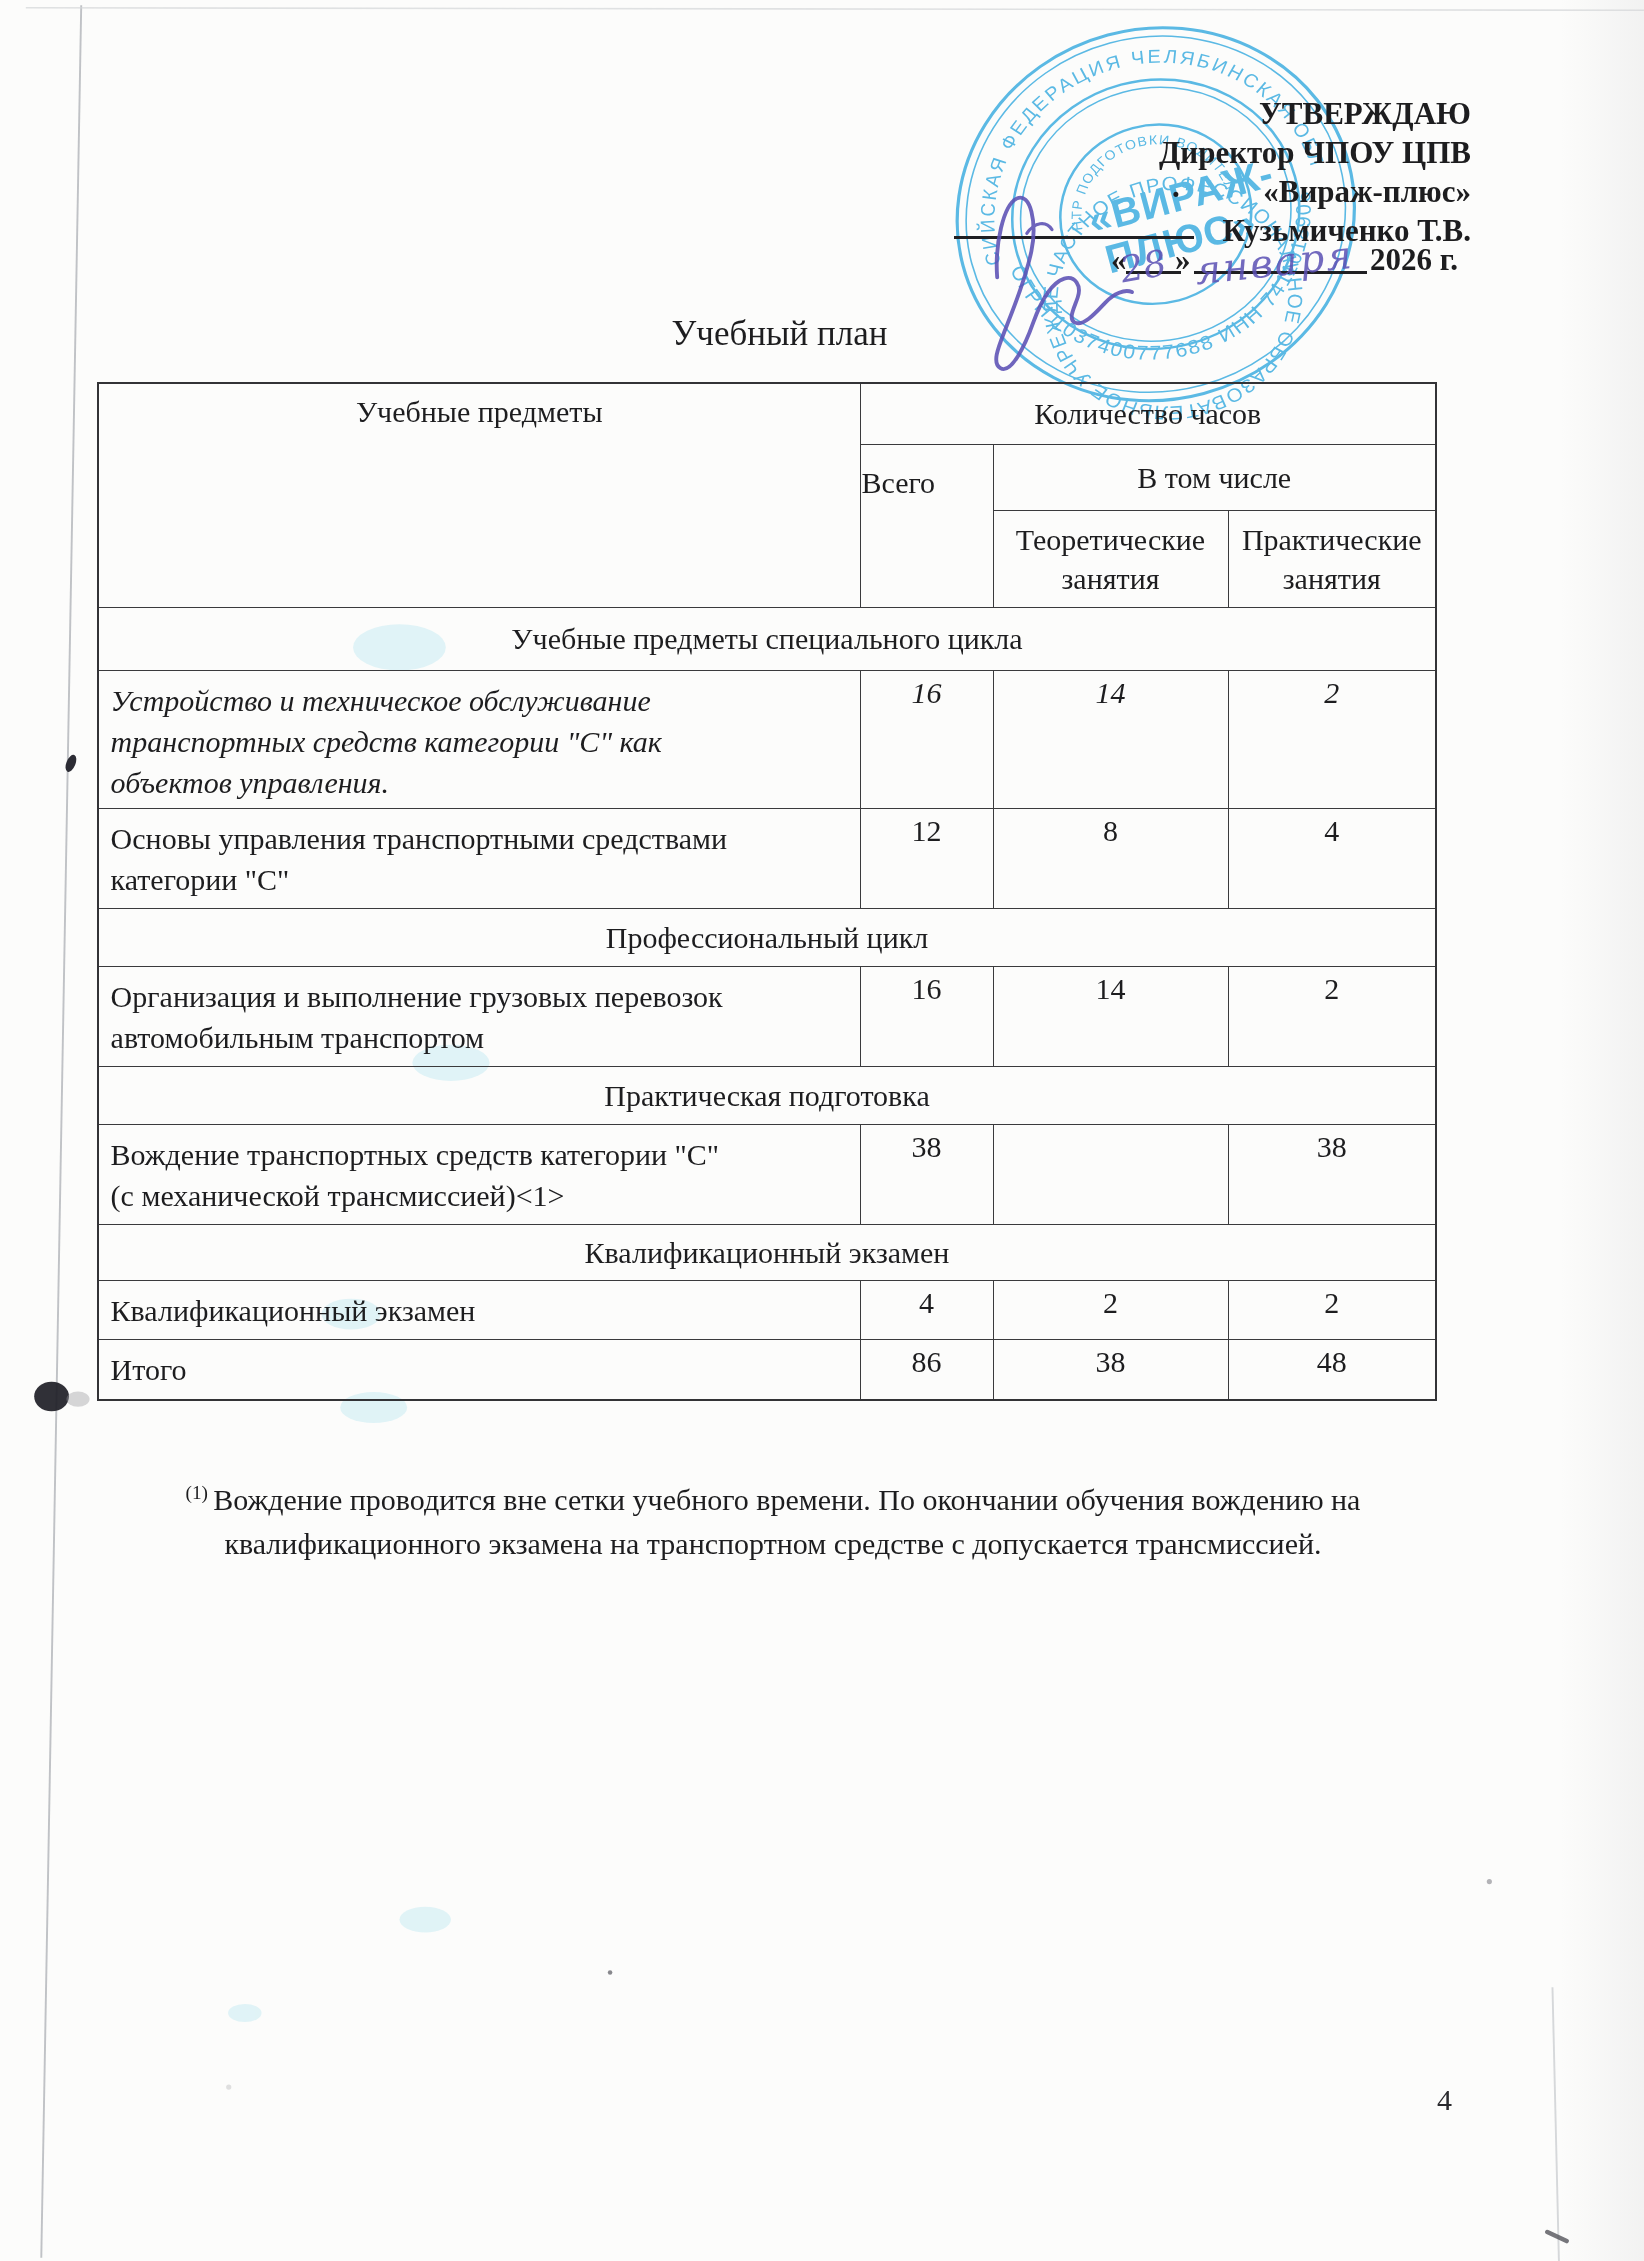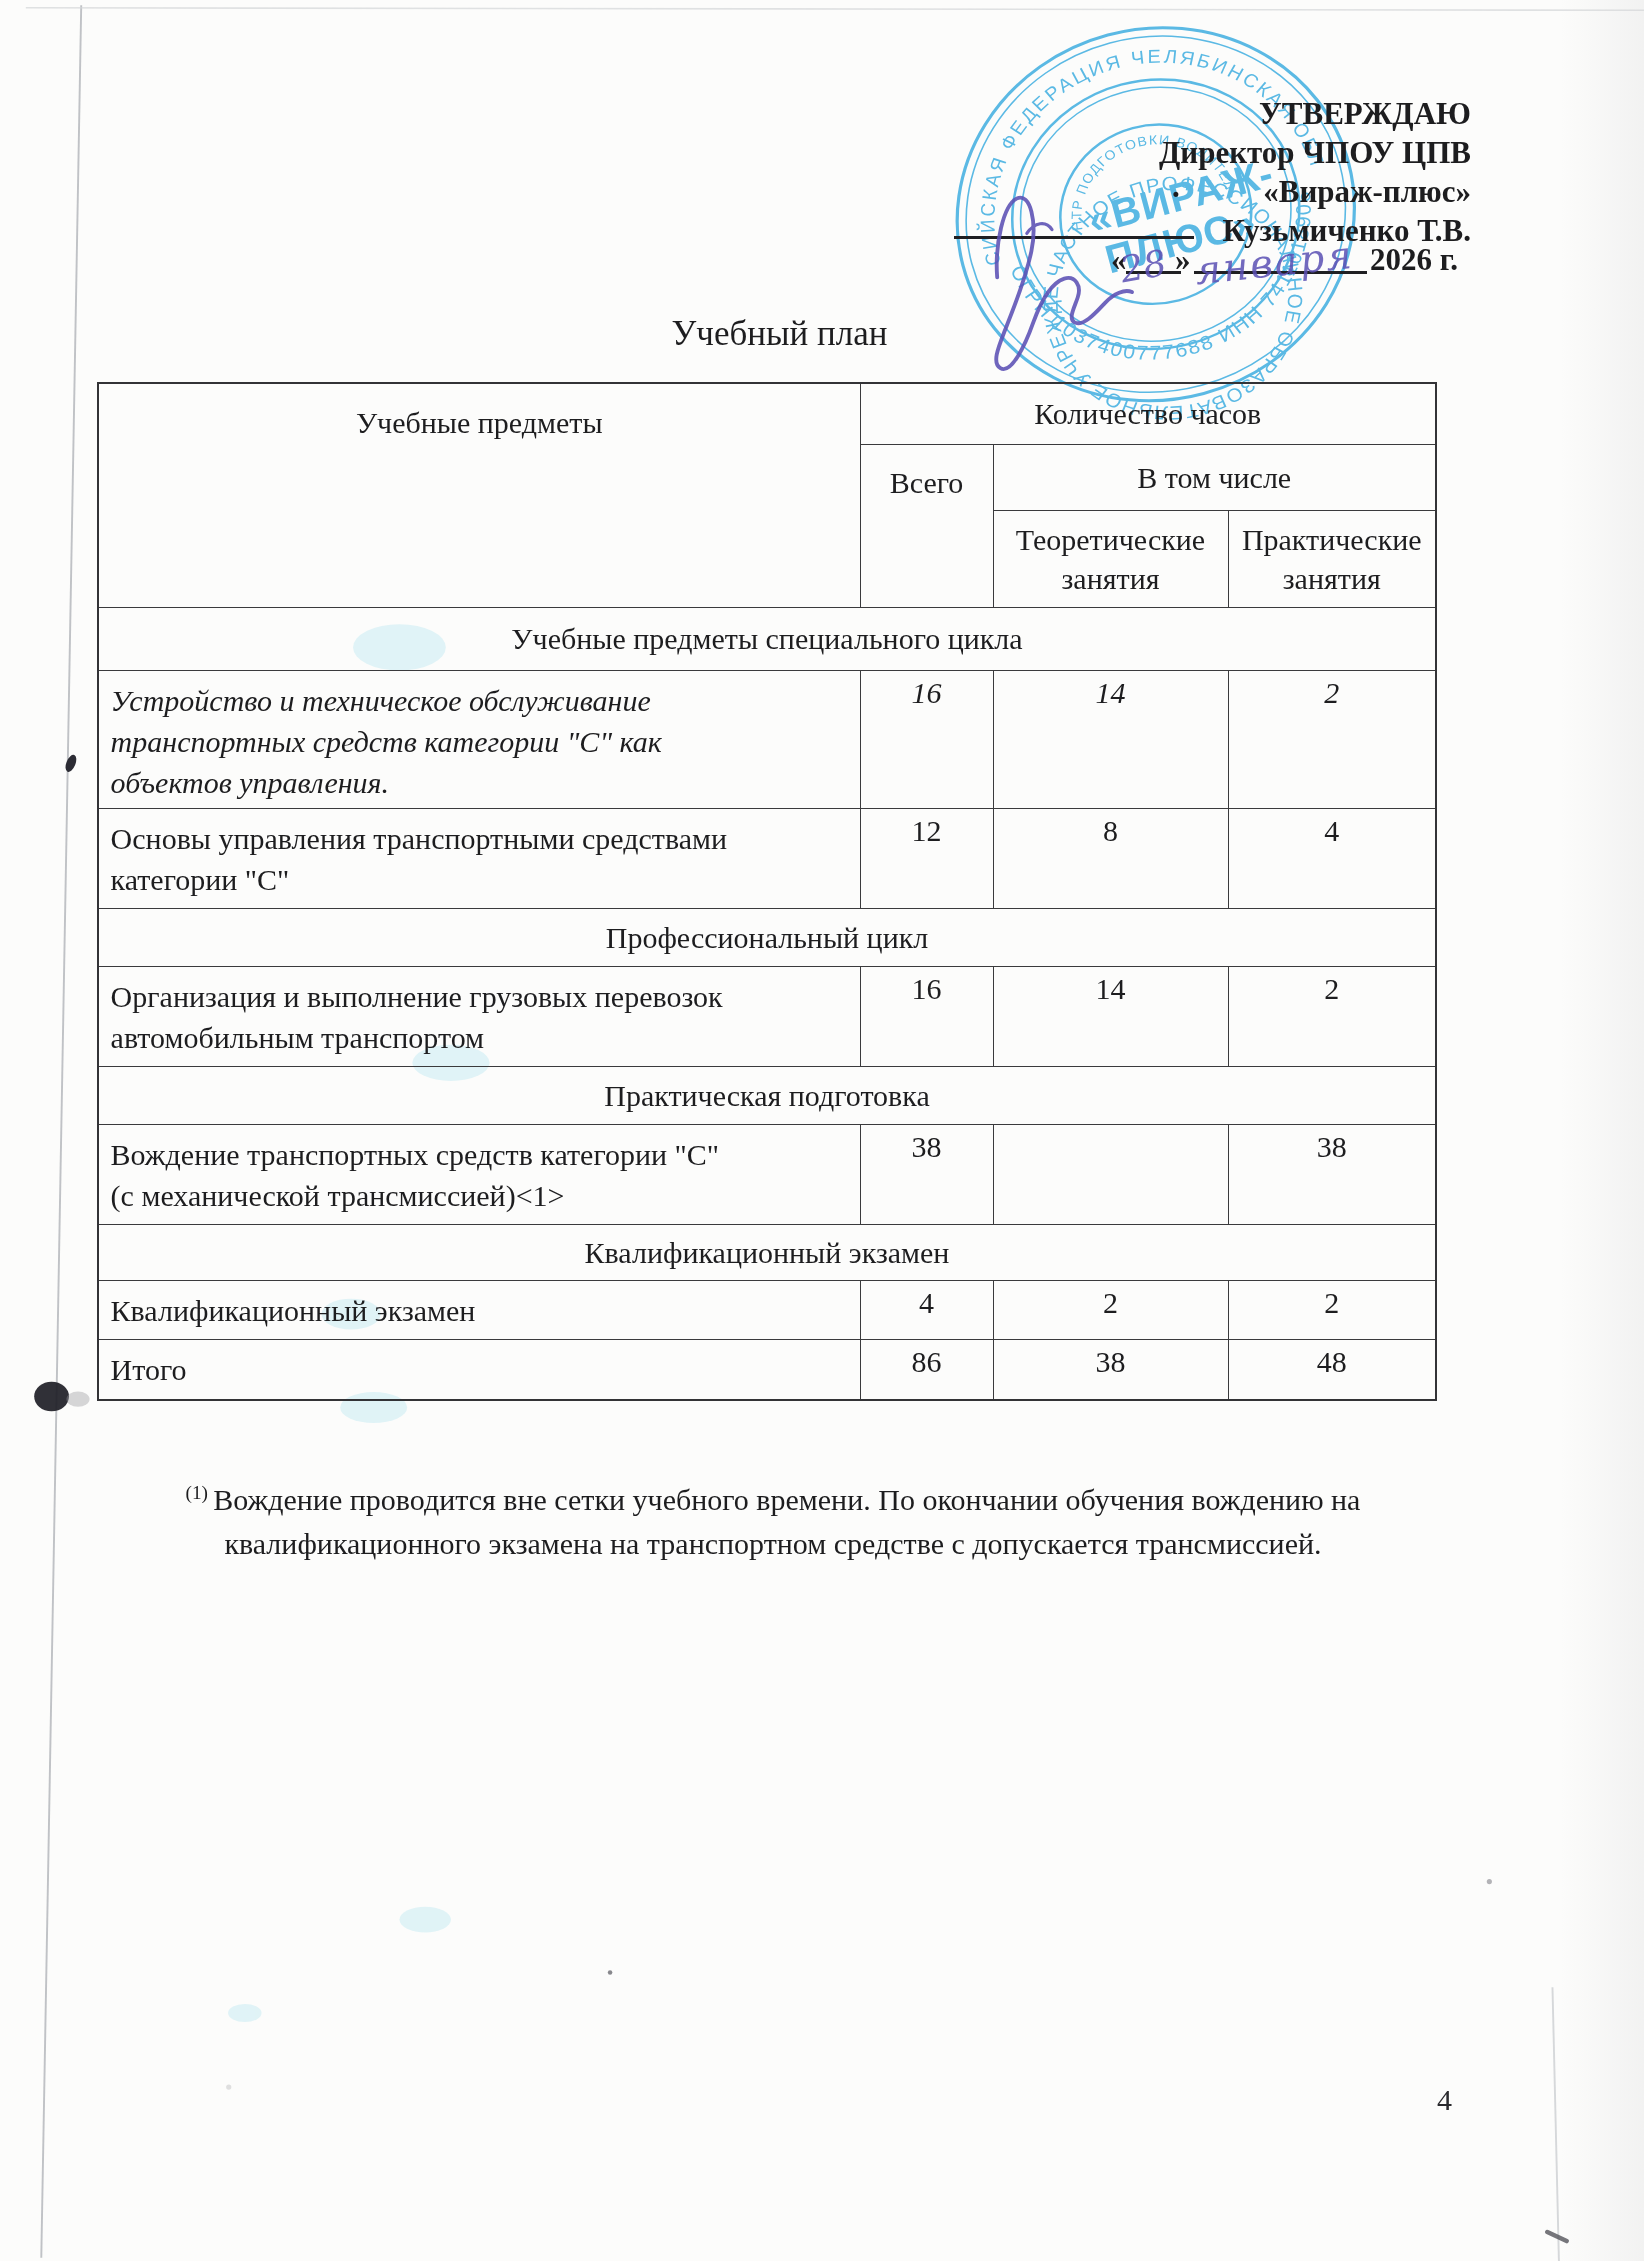--- a/index.html
+++ b/index.html
@@ -45,22 +45,22 @@
     background:transparent;
   }
   table.plan td{
     border:1.9px solid #3a3a3c;
     box-sizing:border-box;
     overflow:hidden;
   }
   table.plan{border:2.6px solid #333336;}
   tr.h1{height:61px;} tr.h2{height:66px;} tr.h3{height:97px;}
   td.hc{text-align:center;vertical-align:middle;}
-  td.subjects-head{vertical-align:top;padding-top:18px;}
-  td.total-head{vertical-align:top;padding-top:17px;text-align:center;}
+  td.subjects-head{vertical-align:top;padding-top:7px;}
+  td.total-head{vertical-align:top;padding-top:17px;text-align:left;}
   td.lines2{line-height:39px;}
   td.subject-cell{
     text-align:left;vertical-align:top;
     padding:9px 129px 5.2px 11.6px;
   }
   td.num-cell{
     text-align:center;vertical-align:top;
   }
   td.section-cell{
     text-align:center;vertical-align:middle;

